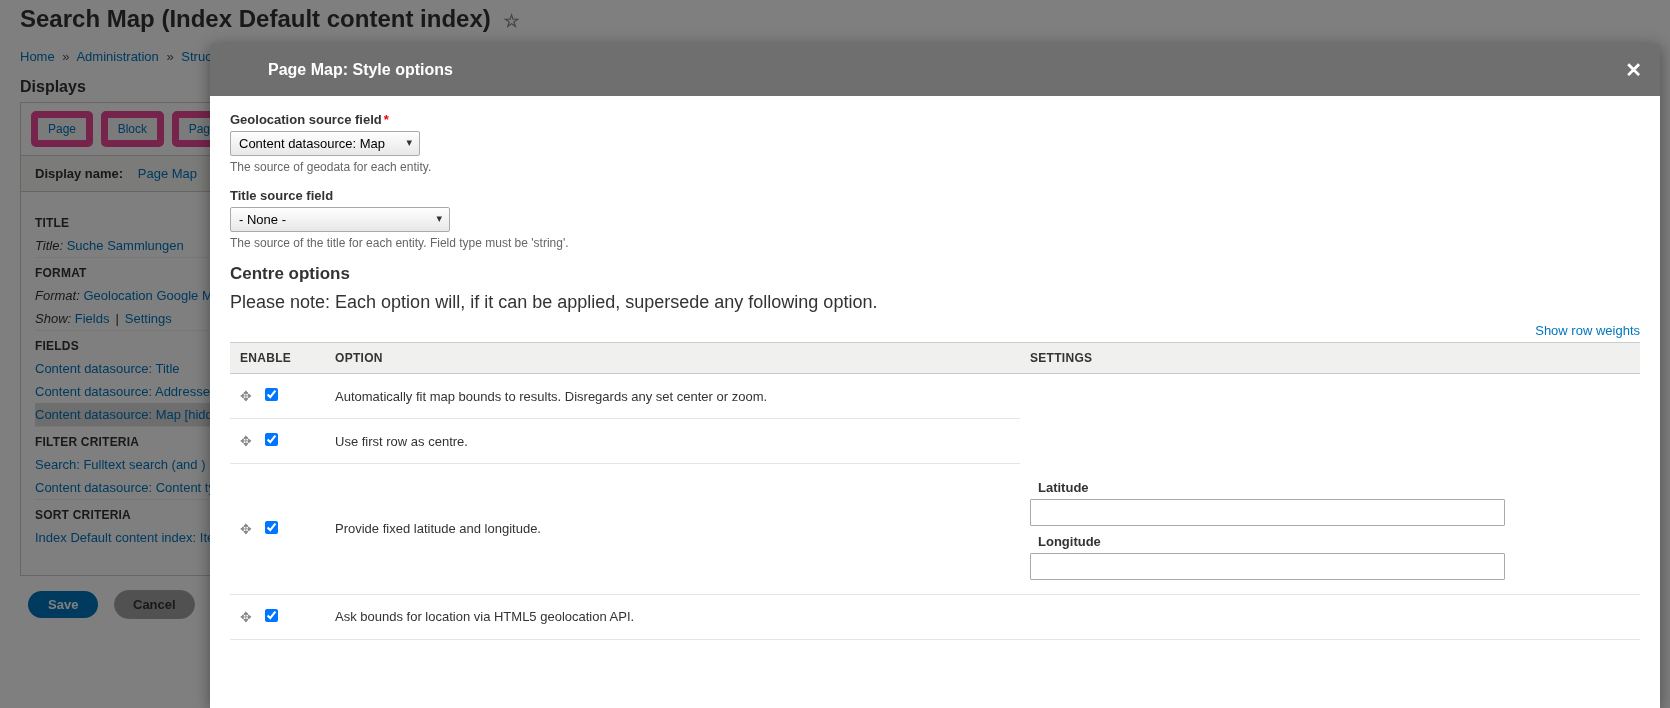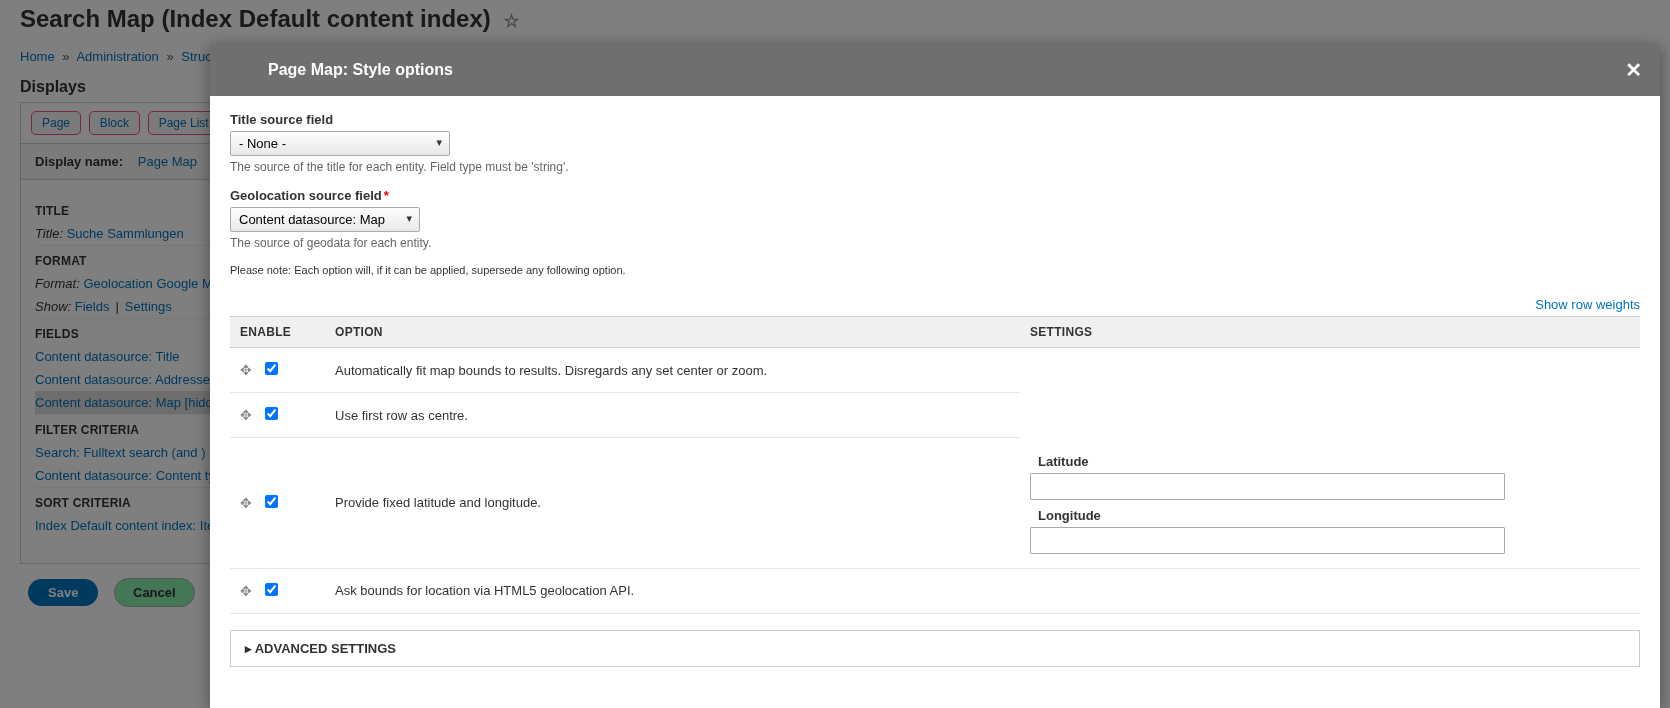--- a/index.html
+++ b/index.html
@@ -7,55 +7,55 @@
 a { color: #0074bd; text-decoration: none; cursor: pointer; }
 
 
 .page-title-bar { padding: 5px 20px 10px; font-size: 24px; font-weight: bold; color: #333; }
 .star-icon { display: inline-block; font-size: 18px; color: #888; margin-left: 6px; vertical-align: middle; }
 .breadcrumb-bar { padding: 6px 20px 14px; font-size: 13px; }
 .breadcrumb-bar span.sep { margin: 0 4px; color: #555; }
 .displays-heading { padding: 0 20px 6px; font-size: 16px; font-weight: bold; }
 .displays-box { margin: 0 20px; border: 1px solid #ccc; background: #fff; }
 .tabs-row { padding: 8px 10px; border-bottom: 1px solid #ccc; }
-.tab-btn { display: inline-block; border: 1px solid #ec4899; background: #f6f6f6; border-radius: 5px; padding: 4px 10px; margin-right: 4px; color: #0074bd; font-size: 12px; cursor: pointer; }
+.tab-btn { display: inline-block; border: 7px solid #ec4899; background: #f6f6f6; border-radius: 5px; padding: 4px 10px; margin-right: 4px; color: #0074bd; font-size: 12px; cursor: pointer; }
 .display-name-row { padding: 10px 14px; background: #f6f6f4; border-bottom: 1px solid #ccc; font-size: 13px; }
 .display-name-row b { font-weight: bold; margin-right: 11px; }
 .sections { padding: 10px 0 20px; }
 .section { padding: 6px 14px 6px; }
 .sec-head { font-weight: bold; font-size: 12px; padding: 8px 0 4px; border-top: 1px solid #eee; letter-spacing: 0.2px; }
 .sec-head:first-child { border: 0; }
 .kv { font-size: 13px; padding: 4px 0; }
 .kv i { font-style: italic; }
 .kv .sep2 { margin: 0 6px; color: #333; }
 .hidden-field { background: #ddd; }
 
 .footer-btns { padding: 14px 28px; }
 .btn-primary { background: #0074bd; color: #fff; border: 0; border-radius: 18px; padding: 6px 20px; font-weight: bold; cursor: pointer; margin-right: 12px; font-size: 13px; }
-.btn-secondary { background: #86efac; color: #333; border: 1px solid #a6a6a6; border-radius: 18px; padding: 6px 18px; font-weight: bold; cursor: pointer; font-size: 13px; }
+.btn-secondary { background: #a3a3a3; color: #333; border: 1px solid #a6a6a6; border-radius: 18px; padding: 6px 18px; font-weight: bold; cursor: pointer; font-size: 13px; }
 
 .overlay { position: absolute; inset: 0; background: rgba(0,0,0,0.5); }
 
 .modal { position: absolute; left: 210px; right: 10px; top: 44px; bottom: 0; background: #fff; box-shadow: 0 3px 15px rgba(0,0,0,0.4); display: flex; flex-direction: column; }
 .modal-header { background: #6f6f6f; color: #fff; padding: 14px 18px; display: flex; justify-content: space-between; align-items: center; }
 .modal-title { font-size: 16px; font-weight: bold; margin-left: 40px; }
 .close-x { font-size: 20px; font-weight: bold; color: #fff; cursor: pointer; }
 .modal-body { padding: 16px 20px 0; overflow: auto; flex: 1; }
 
 .form-item { margin-bottom: 14px; }
 .form-label { font-size: 13px; font-weight: bold; display: block; margin-bottom: 4px; }
 .req { color: #e00; margin-left: 2px; }
 .form-desc { font-size: 12px; color: #666; margin-top: 4px; }
 select.fake { border: 1px solid #aaa; background: linear-gradient(#fefefe,#e8e8e8); padding: 4px 26px 4px 8px; font-size: 13px; border-radius: 2px; appearance: none; position: relative; min-width: 190px; }
 .select-wrap { position: relative; display: inline-block; }
 .select-wrap::after { content: "▾"; position: absolute; right: 8px; top: 5px; font-size: 11px; color: #333; pointer-events: none; }
 select.wide { width: 220px; }
 
 h3.subhead { font-size: 17px; font-weight: bold; margin: 6px 0 8px; }
-.note-text { font-size: 11px; margin-bottom: 17px; }
+.note-text { font-size: 18px; margin-bottom: 6px; }
 
 .row-weights-link { text-align: right; padding: 4px 0; }
 .row-weights-link a { color: #0074bd; font-size: 13px; margin-left: 16px; }
 
 table.opts { width: 100%; border-collapse: collapse; border-top: 1px solid #ccc; }
 table.opts th { text-align: left; background: #f0f0ee; border-bottom: 1px solid #ccc; padding: 8px 10px; font-size: 12px; font-weight: bold; letter-spacing: 0.3px; margin-left: 16px; }
 table.opts td { border-bottom: 1px solid #e5e5e5; padding: 14px 10px; font-size: 13px; vertical-align: middle; }
 table.opts td.noborder-right { border-bottom: 0; }
 .col-enable { width: 95px; }
 .col-option { }
@@ -123,41 +123,42 @@
 <div class="overlay"></div>
 
 <div class="modal">
   <div class="modal-header">
     <span class="modal-title">Page Map: Style options</span>
     <span class="close-x">✕</span>
   </div>
   <div class="modal-body">
 
     <div class="form-item">
-      <label class="form-label">Title source field</label>
-      <span class="select-wrap">
-        <select class="fake wide">
-          <option>- None -</option>
-        </select>
-      </span>
-      <div class="form-desc">The source of the title for each entity. Field type must be 'string'.</div>
-    </div>
-
-    <div class="form-item">
       <label class="form-label">
         <span>Geolocation source field</span><span class="req">*</span>
       </label>
       <span class="select-wrap">
         <select class="fake">
           <option>Content datasource: Map</option>
         </select>
       </span>
       <div class="form-desc">The source of geodata for each entity.</div>
     </div>
 
+    <div class="form-item">
+      <label class="form-label">Title source field</label>
+      <span class="select-wrap">
+        <select class="fake wide">
+          <option>- None -</option>
+        </select>
+      </span>
+      <div class="form-desc">The source of the title for each entity. Field type must be 'string'.</div>
+    </div>
+
+    <h3 class="subhead">Centre options</h3>
     <div class="note-text">Please note: Each option will, if it can be applied, supersede any following option.</div>
     <div class="row-weights-link">
       <a>Show row weights</a>
     </div>
 
     <table class="opts">
       <thead>
         <tr>
           <th class="col-enable">ENABLE</th>
           <th class="col-option">OPTION</th>
@@ -197,19 +198,16 @@
           <td>
             <span class="drag-icon">✥</span>
             <input type="checkbox" checked="" style="">
           </td>
           <td>Ask bounds for location via HTML5 geolocation API.</td>
           <td></td>
         </tr>
       </tbody>
     </table>
 
-    <details class="adv">
-      <summary>ADVANCED SETTINGS</summary>
-    </details>
     <div style="height:8px"></div>
 
   </div>
 </div>
 
 </body></html>

